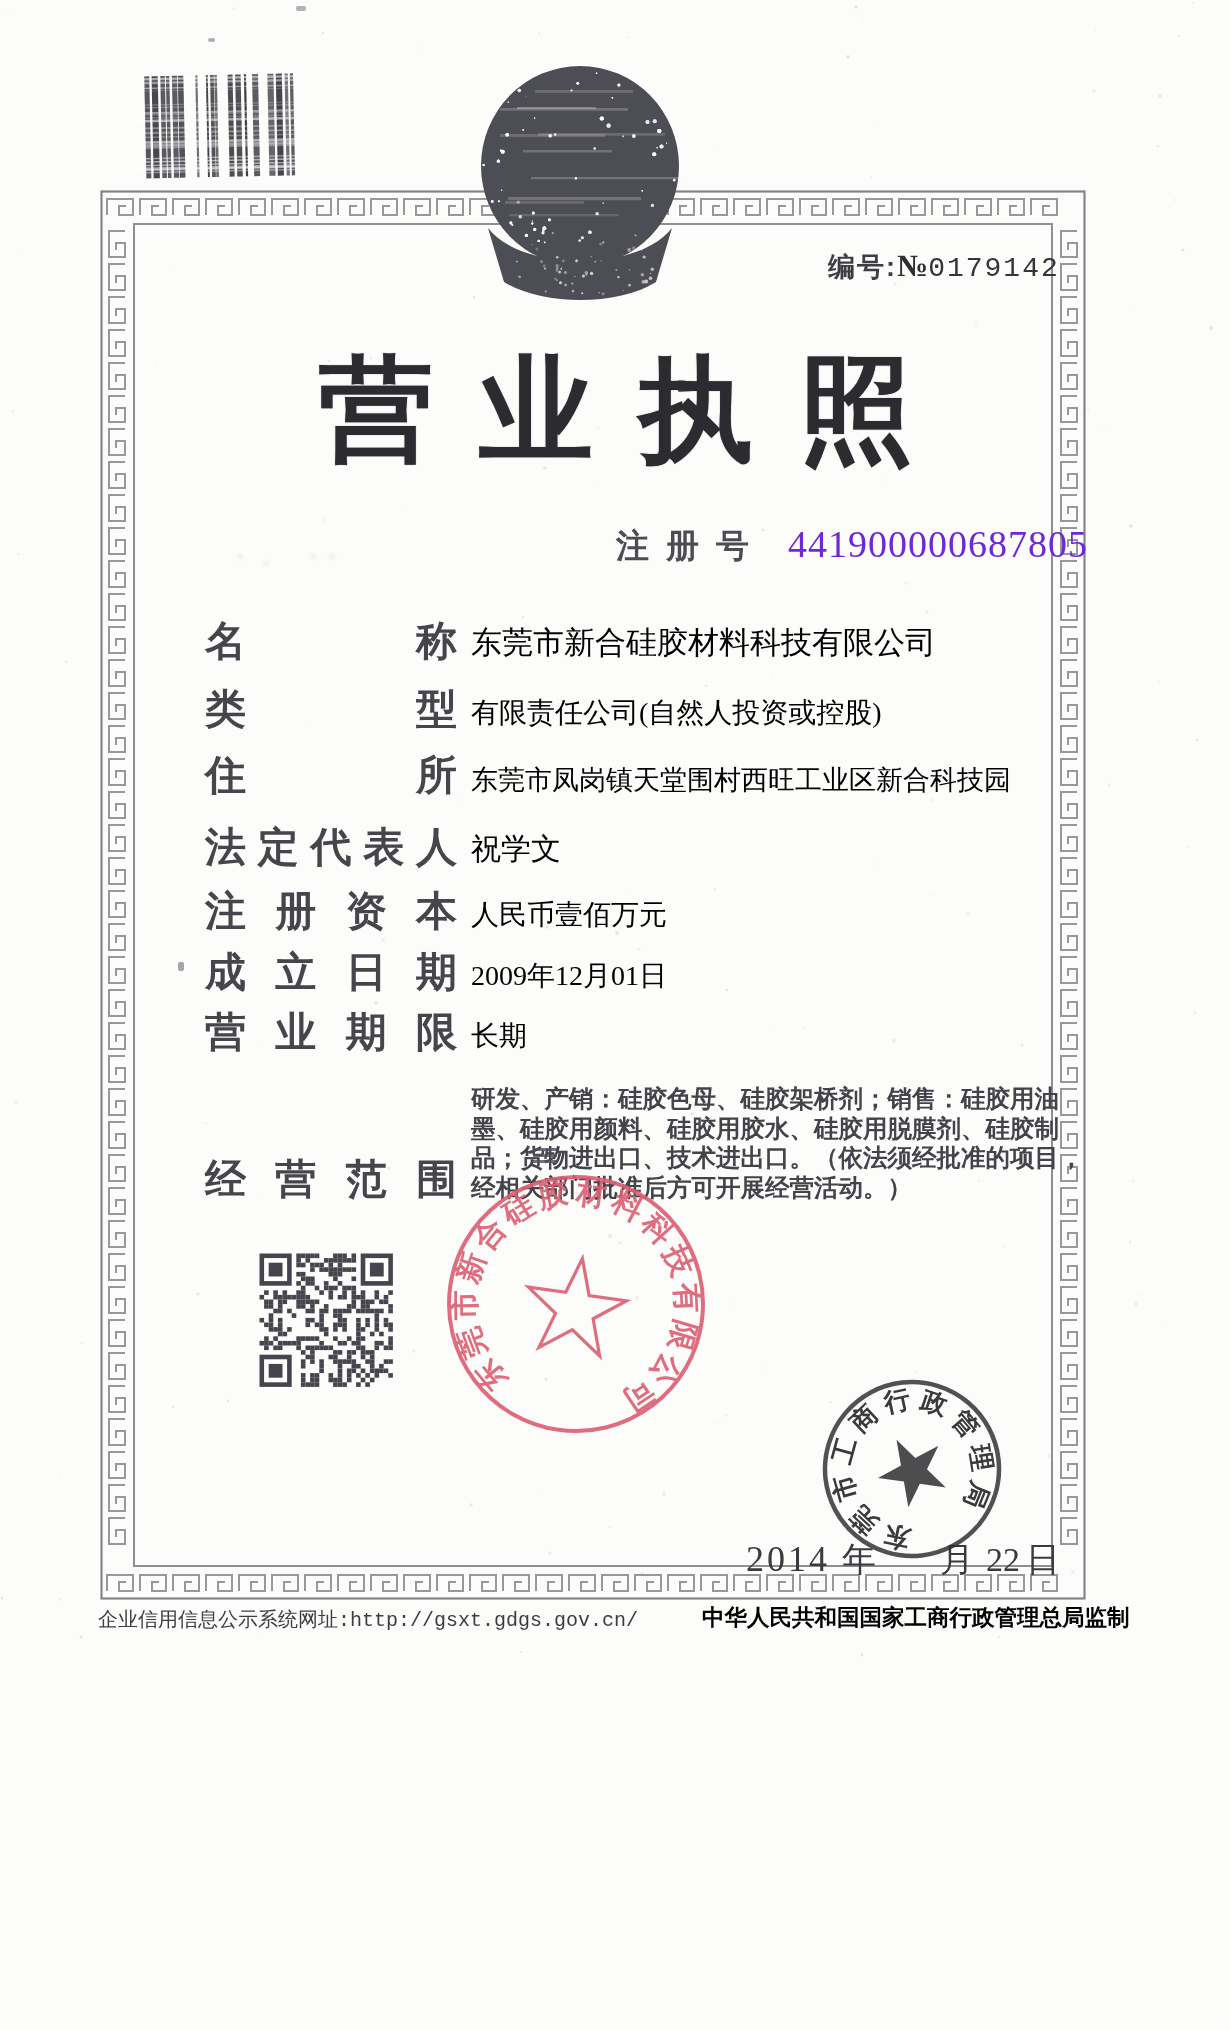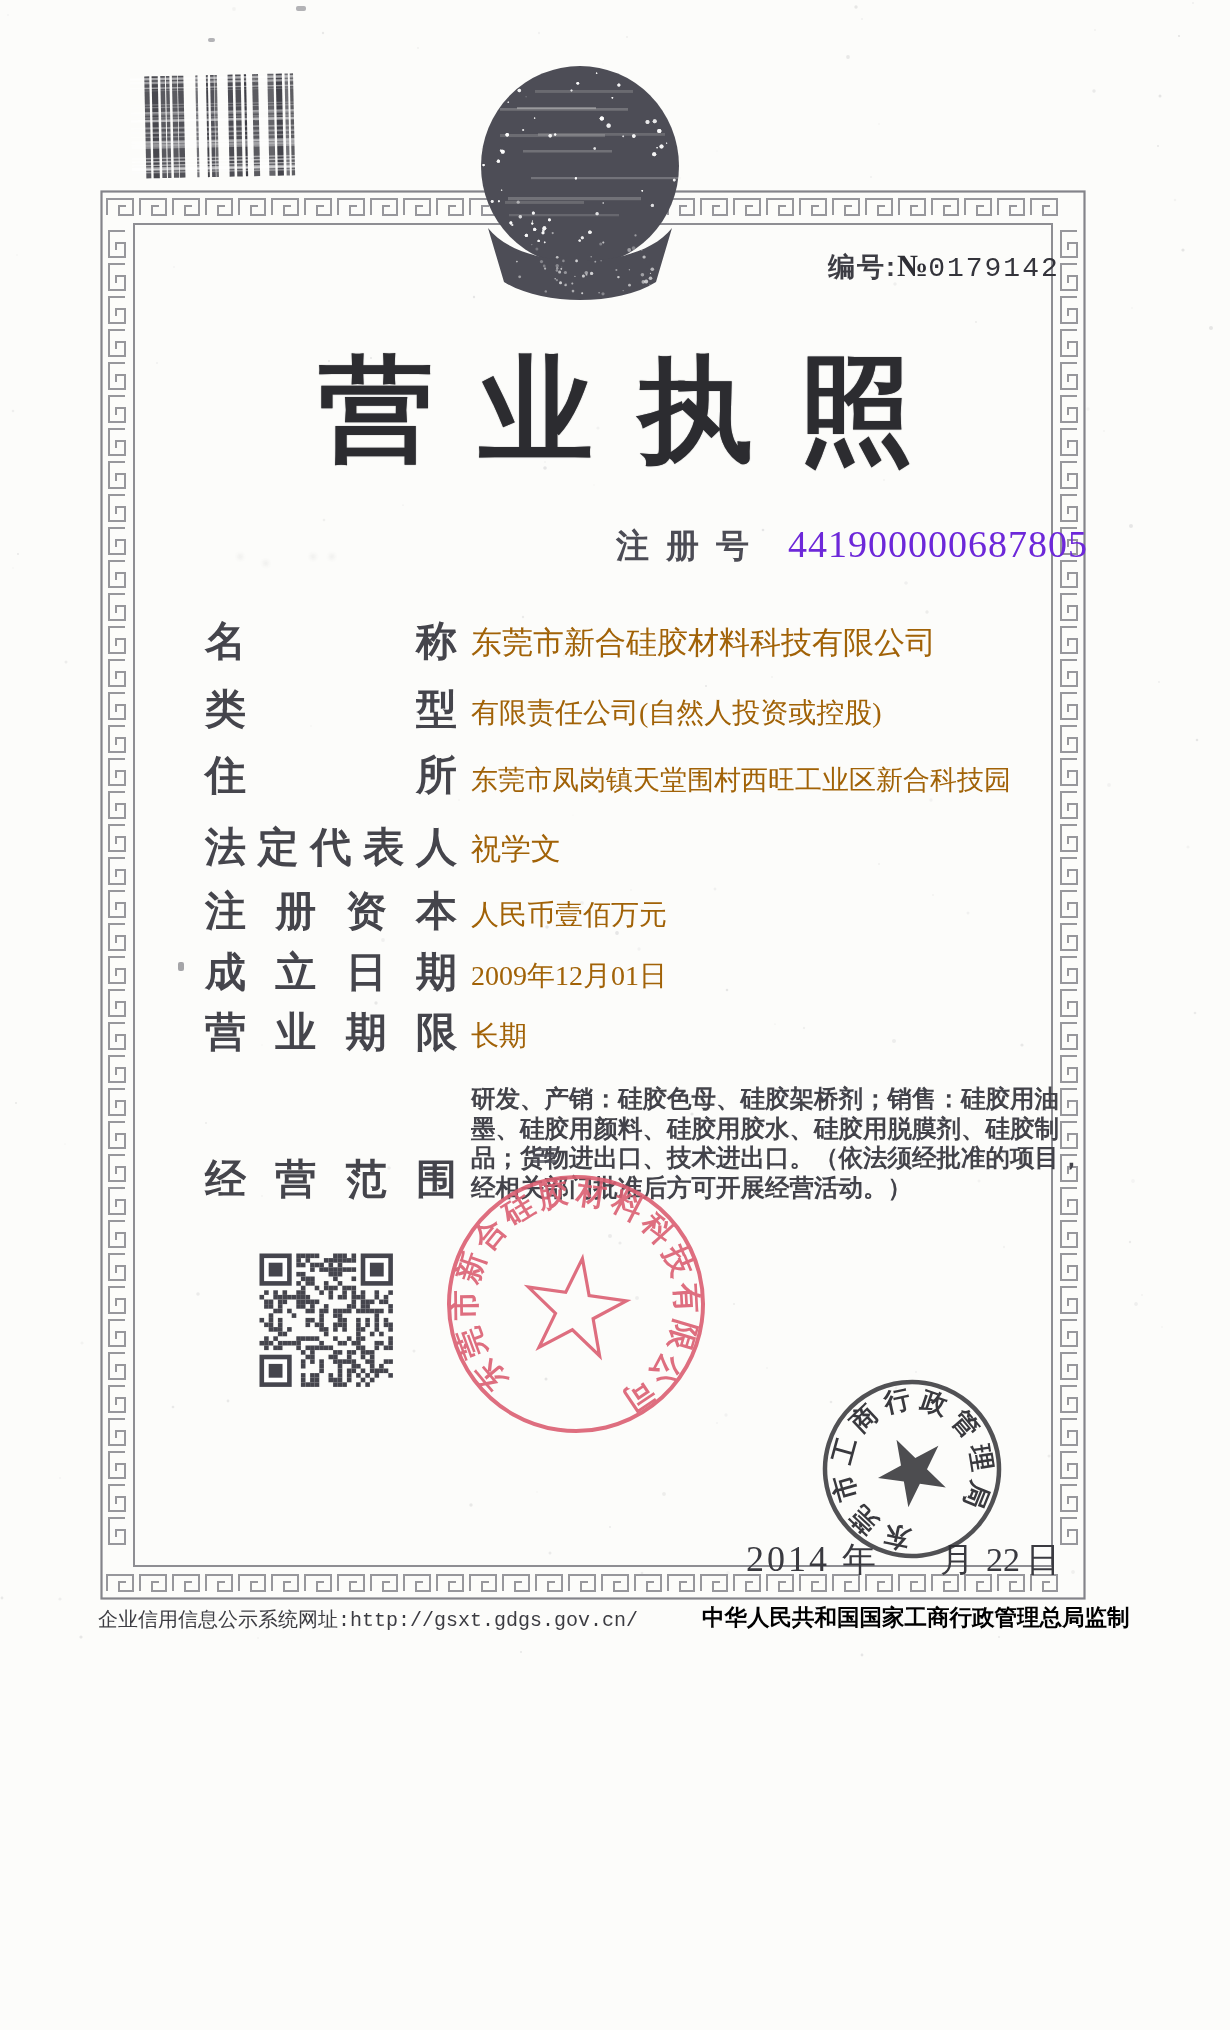--- a/index.html
+++ b/index.html
@@ -21,21 +21,21 @@
   .title{left:104px;top:334px;width:986px;text-align:center;font-size:114px;font-weight:900;
          letter-spacing:46px;color:#2c2c30;z-index:2;text-shadow:0 0 1px rgba(45,45,50,.75);padding-left:42px;}
   
   .regline{left:616px;top:522px;display:flex;align-items:baseline;gap:22px;z-index:2;}
   .regline .lab{font-size:33px;font-weight:600;letter-spacing:17px;color:#4c4c55;}
   .regline .num{font-family:"Liberation Serif",serif;font-size:38px;color:#6d28d9;letter-spacing:1px;}
   
   .row{left:205px;width:886px;display:flex;align-items:flex-end;z-index:2;}
   .flabel{width:252px;flex:0 0 252px;font-size:41px;line-height:46px;font-weight:600;color:#45454c;
           text-align:justify;text-align-last:justify;font-family:"Liberation Serif",serif;}
-  .fvalue{margin-left:14px;margin-top:9px;font-size:28px;color:#a16207;white-space:nowrap;
+  .fvalue{margin-left:14px;margin-top:9px;font-size:28px;color:#000000;white-space:nowrap;
           font-family:"Liberation Serif",serif;}
   .fvalue.big{font-size:31px;margin-top:7px;}
   .fvalue.scope{white-space:normal;width:615px;font-size:24.5px;line-height:29.5px;margin-top:16px;
                 font-weight:600;color:#43434a;}
   
   #qr{left:256px;top:1250px;z-index:2;}
   
   #sealRed{left:430px;top:1158px;z-index:6;opacity:.9;}
   #sealBlack{left:812px;top:1372px;z-index:7;opacity:.93;}
   

